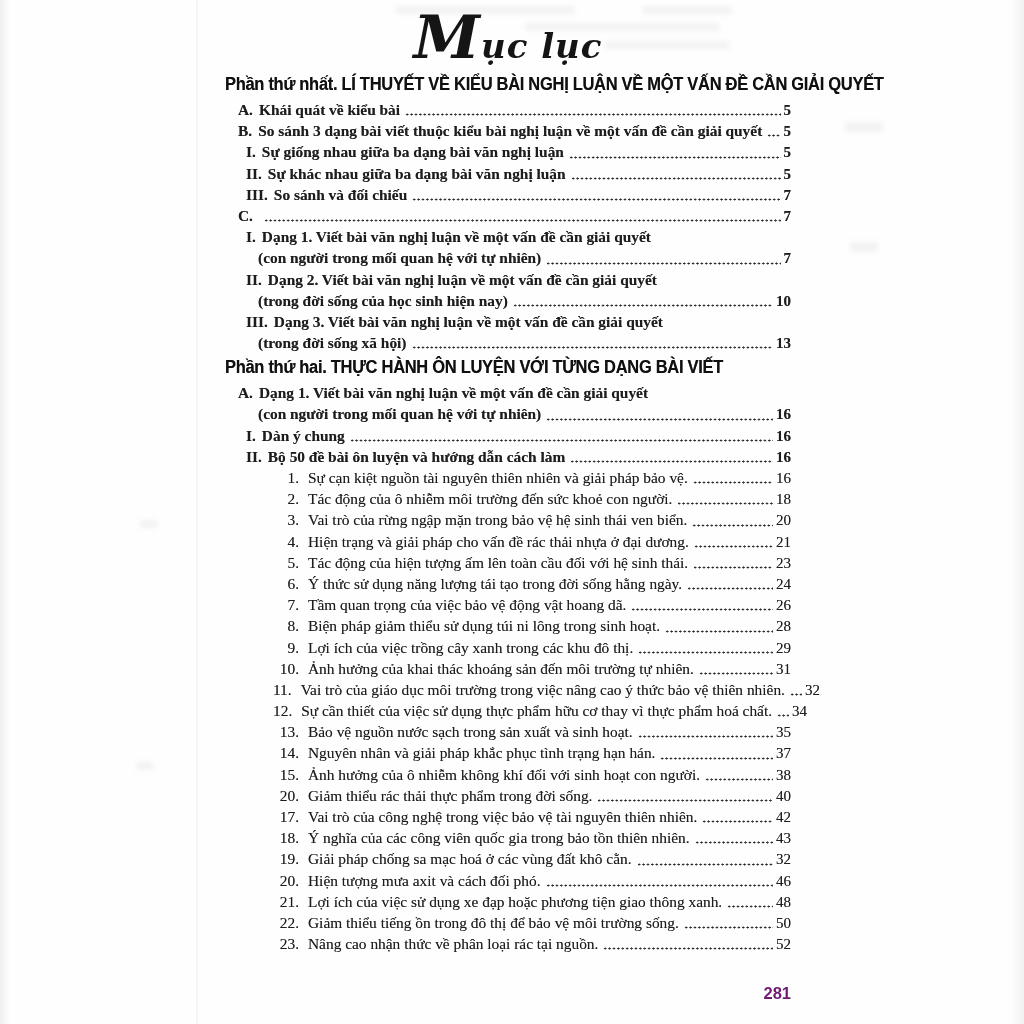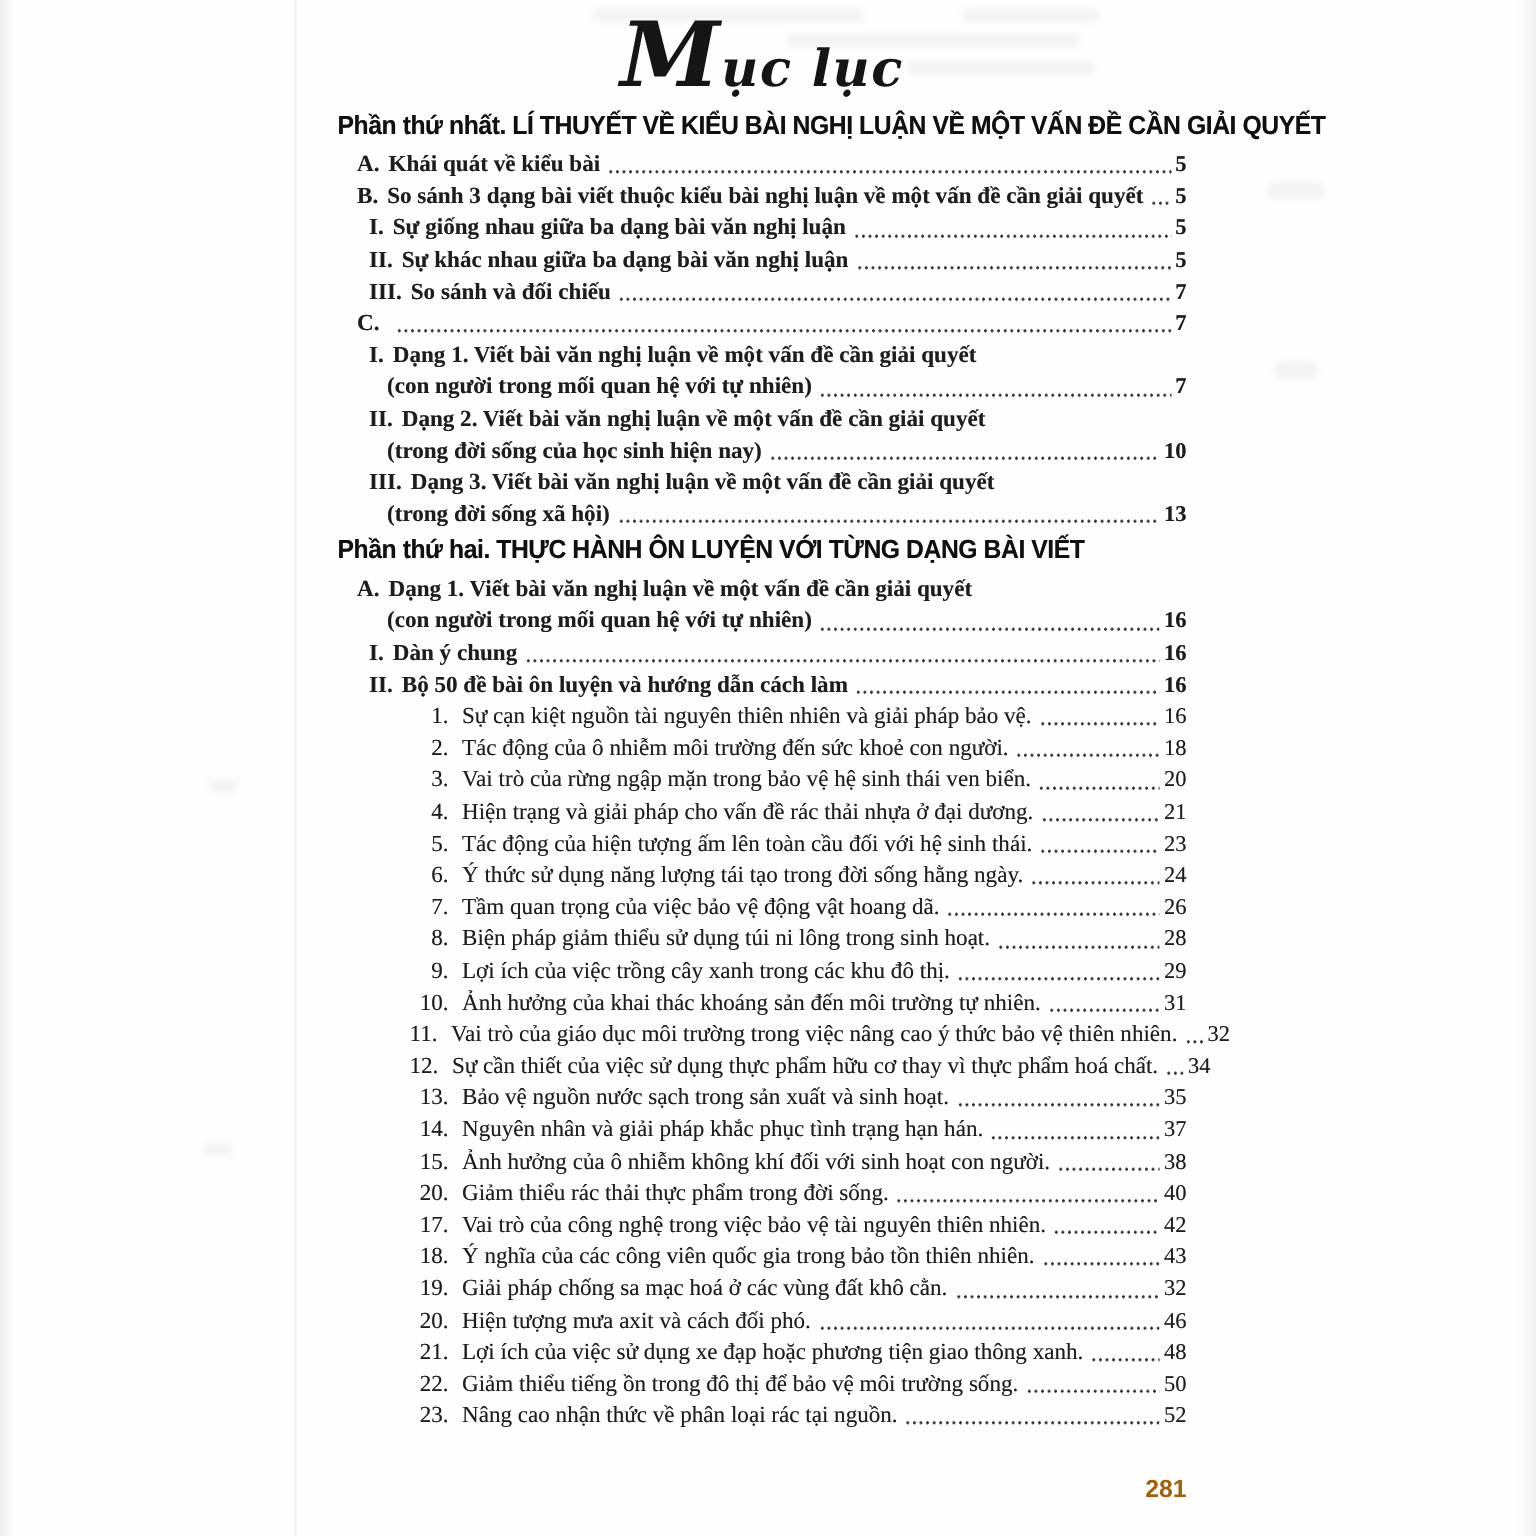--- a/index.html
+++ b/index.html
@@ -44,21 +44,21 @@
   .lbl{margin-right:6px;}
   .k-num .lbl{display:inline-block;width:26px;text-align:right;margin-right:9px;}
   .leader{
     flex:1;align-self:flex-end;height:5px;margin:0 3px 3px 5px;min-width:12px;
     background-image:radial-gradient(circle, #2e2e2e 0.9px, transparent 1.15px);
     background-size:4.4px 5px;background-repeat:repeat-x;background-position:0 100%;
   }
   .pg{font-size:15px;}
   .folio{
     position:absolute;top:984px;left:225px;width:566px;text-align:right;
-    font-family:"Liberation Sans", sans-serif;font-weight:700;font-size:16.5px;color:#a16207;
+    font-family:"Liberation Sans", sans-serif;font-weight:700;font-size:16.5px;color:#701a75;
   }
 </style>
 </head>
 <body>
 
 <div class="page">
   <div class="edge-outer-left"></div>
   <div class="edge-left"></div>
   <div class="edge-right"></div>
 

